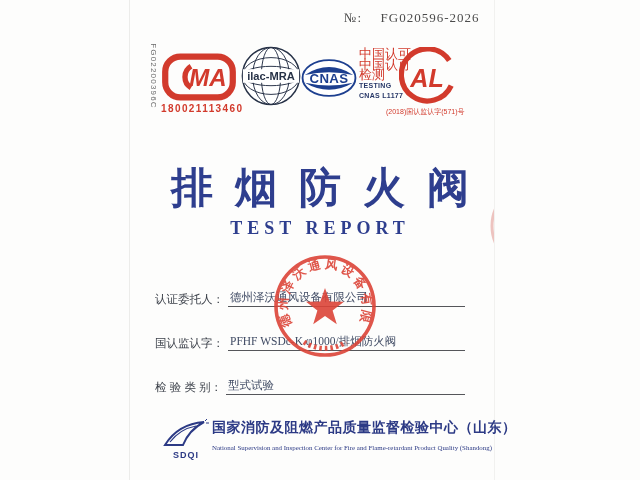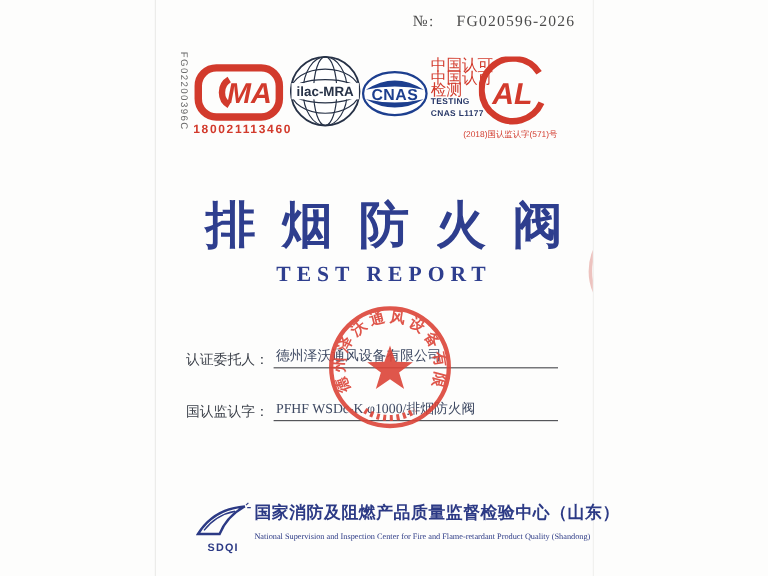--- a/index.html
+++ b/index.html
@@ -145,20 +145,24 @@
 
 <div class="abs fields">
   <div class="field-row">
     <span class="field-label">认证委托人：</span>
     <span class="field-value">德州泽沃通风设备有限公司</span>
   </div>
   <div class="field-row">
     <span class="field-label">国认监认字：</span>
     <span class="field-value">PFHF WSDc-K φ1000/排烟防火阀</span>
   </div>
+  <div class="field-row">
+    <span class="field-label">检 验 类 别：</span>
+    <span class="field-value">型式试验</span>
+  </div>
 </div>
 
 <svg class="abs company-seal" width="106" height="116" viewBox="0 0 106 116">
   <circle cx="53" cy="56" r="49" fill="none" stroke="#dc4438" stroke-width="3.6"></circle>
   <path id="sealArc" d="M 20,75 A 38 38 0 1 1 86,75" fill="none"></path>
   <text font-family="Liberation Sans,sans-serif" font-size="12.5" font-weight="bold" fill="#dc4438">
     <textPath href="#sealArc" startOffset="0" textLength="186">德州泽沃通风设备有限公司</textPath>
   </text>
   <polygon points="53,38 57.7,51.5 72,51.8 60.6,60.5 64.8,74.2 53,66 41.2,74.2 45.4,60.5 34,51.8 48.3,51.5" fill="#dc4438"></polygon>
   <path d="M 32,92 A 38 38 0 0 0 74,92" fill="none" stroke="#dc4438" stroke-width="5" stroke-dasharray="2.5 3"></path>

